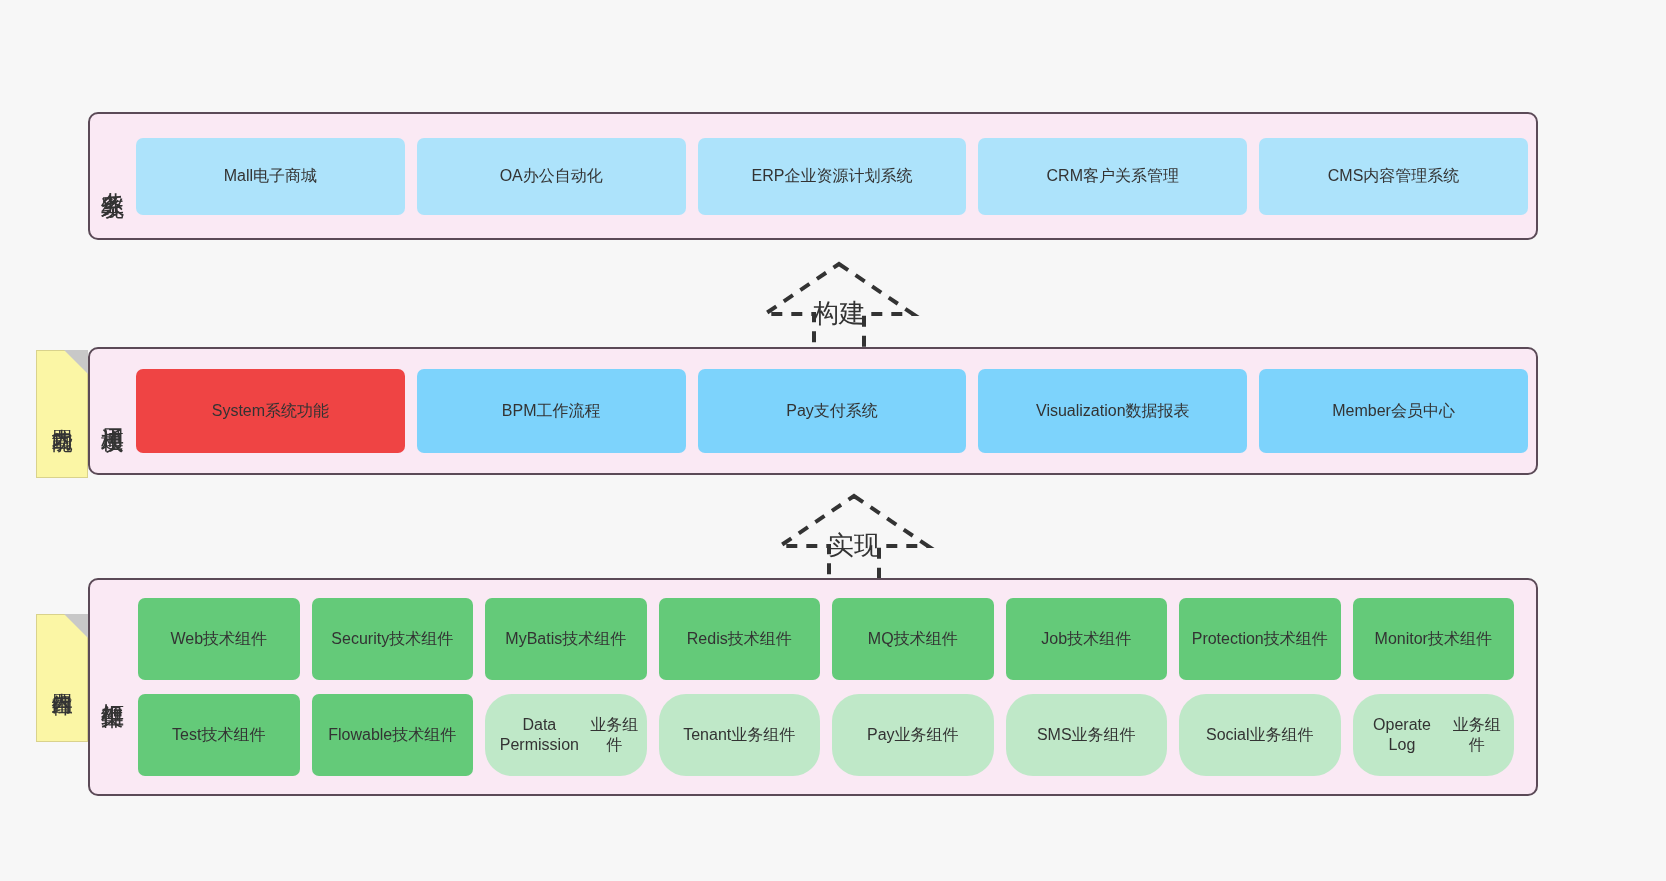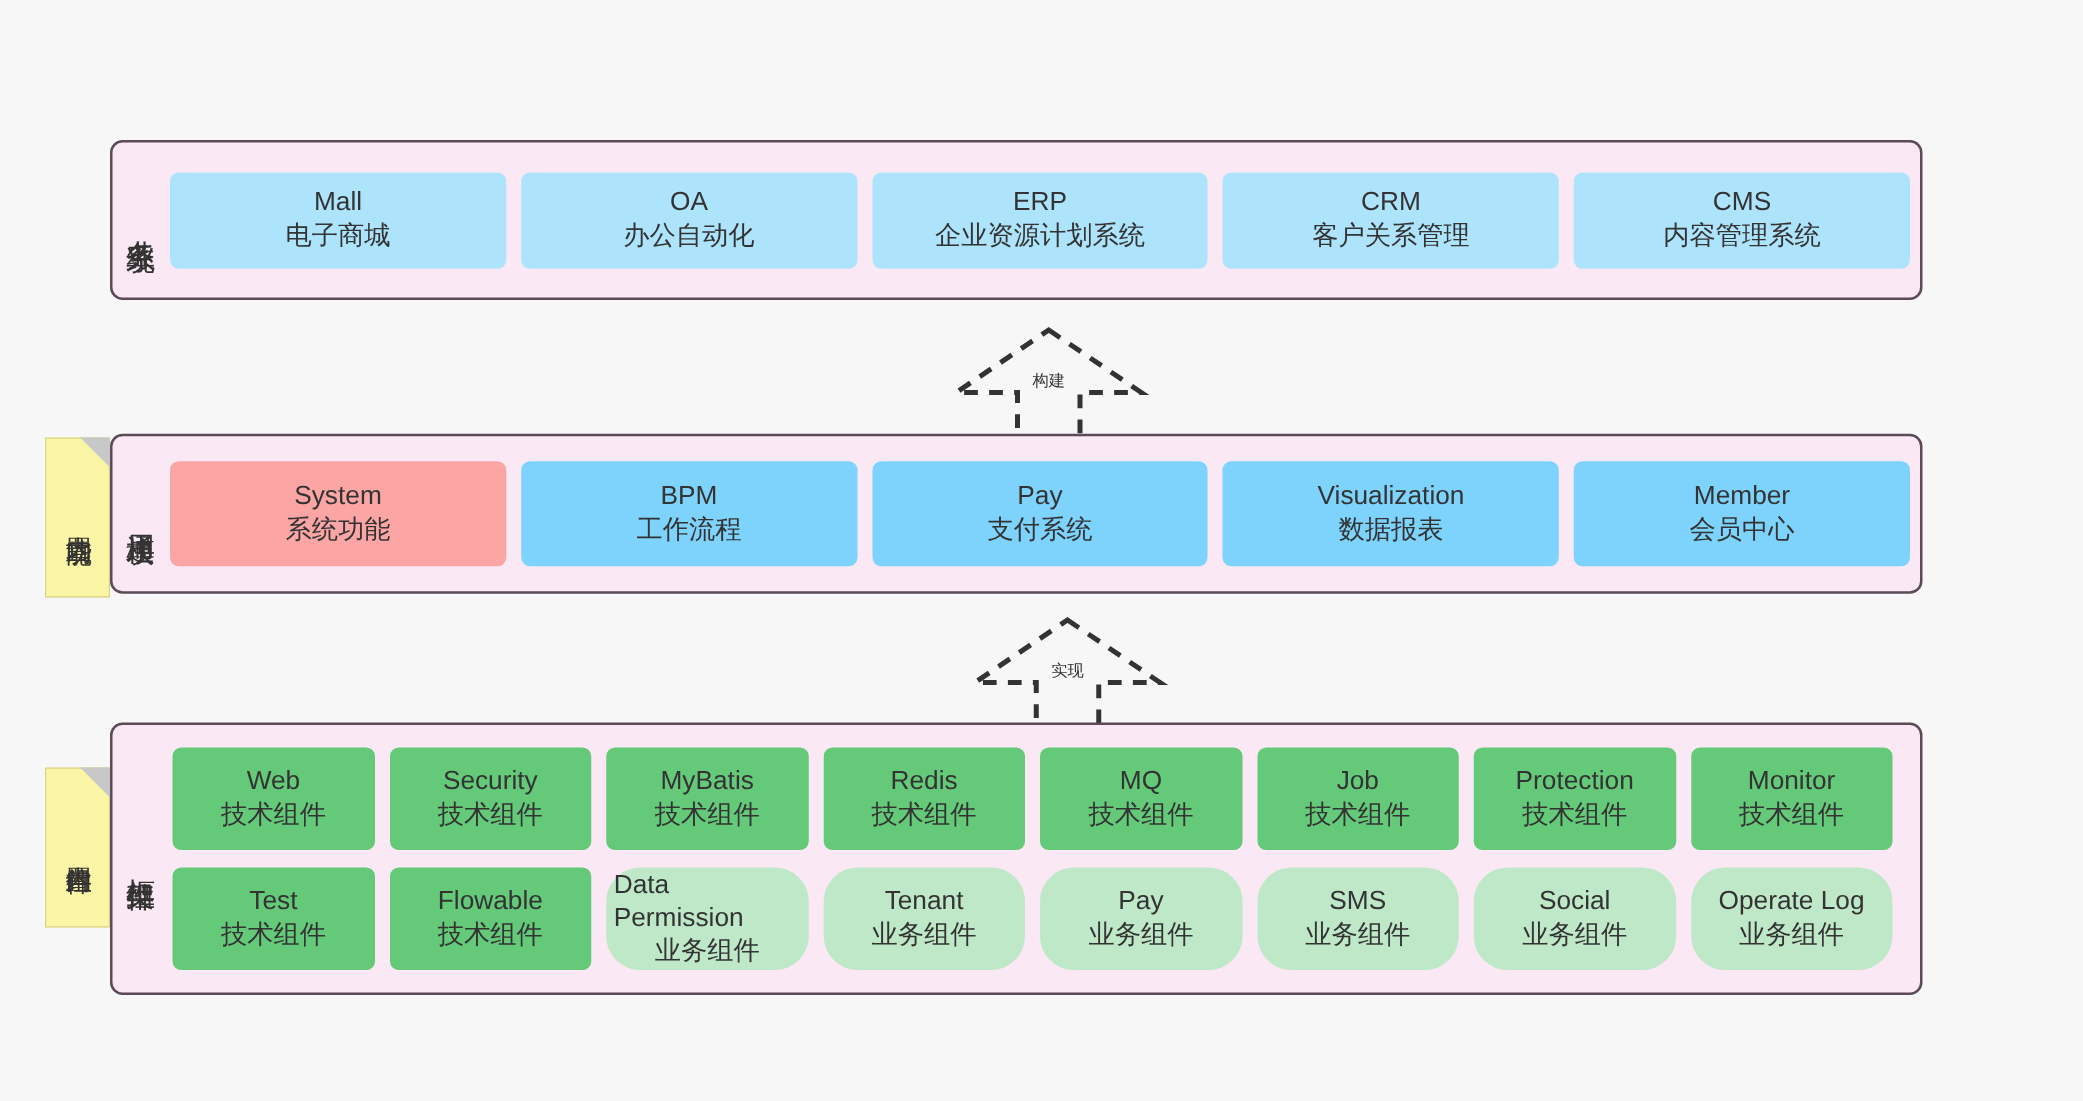--- a/index.html
+++ b/index.html
@@ -69,34 +69,33 @@
     justify-content: space-between;
     gap: 12px;
   }
 
   
   .card {
     box-sizing: border-box;
     flex: 1 1 0;
     border-radius: 7px;
     display: flex;
-    flex-direction: column;
     align-items: center;
     justify-content: center;
-    text-align: left;
-    font-size: 21px;
+    text-align: center;
+    font-size: 16px;
     line-height: 1.28;
     color: #333333;
     padding: 4px 6px;
   }
   .card .en { display: block; }
   .card .cn { display: block; }
 
   .card-blue   { background: #ade3fb; }
-  .card-red    { background: #fca5a5; }
+  .card-red    { background: #ef4444; }
   .card-pink   { background: #7dd3fc; }
   .card-green  { background: #64ca79; }
   .card-lgreen { background: #bfe8c8; border-radius: 27px; }
 
   #layer-business { left: 88px; top: 112px; width: 1450px; height: 128px; }
   #layer-business .card { height: 77px; }
 
   #layer-modules { left: 88px; top: 347px; width: 1450px; height: 128px; }
   #layer-modules .card { height: 84px; }
 
@@ -138,21 +137,21 @@
     position: absolute;
     width: 180px;
     height: 100px;
   }
   .arrow svg { display: block; width: 100%; height: 100%; }
   .arrow-label {
     position: absolute;
     left: 0; right: 0;
     top: 38px;
     text-align: center;
-    font-size: 13px;
+    font-size: 26px;
     color: #333333;
     background: transparent;
     pointer-events: none;
   }
   #arrow-build   { left: 749px; top: 258px; }
   #arrow-realize { left: 764px; top: 490px; }
 </style>
 </head>
 <body>
 

